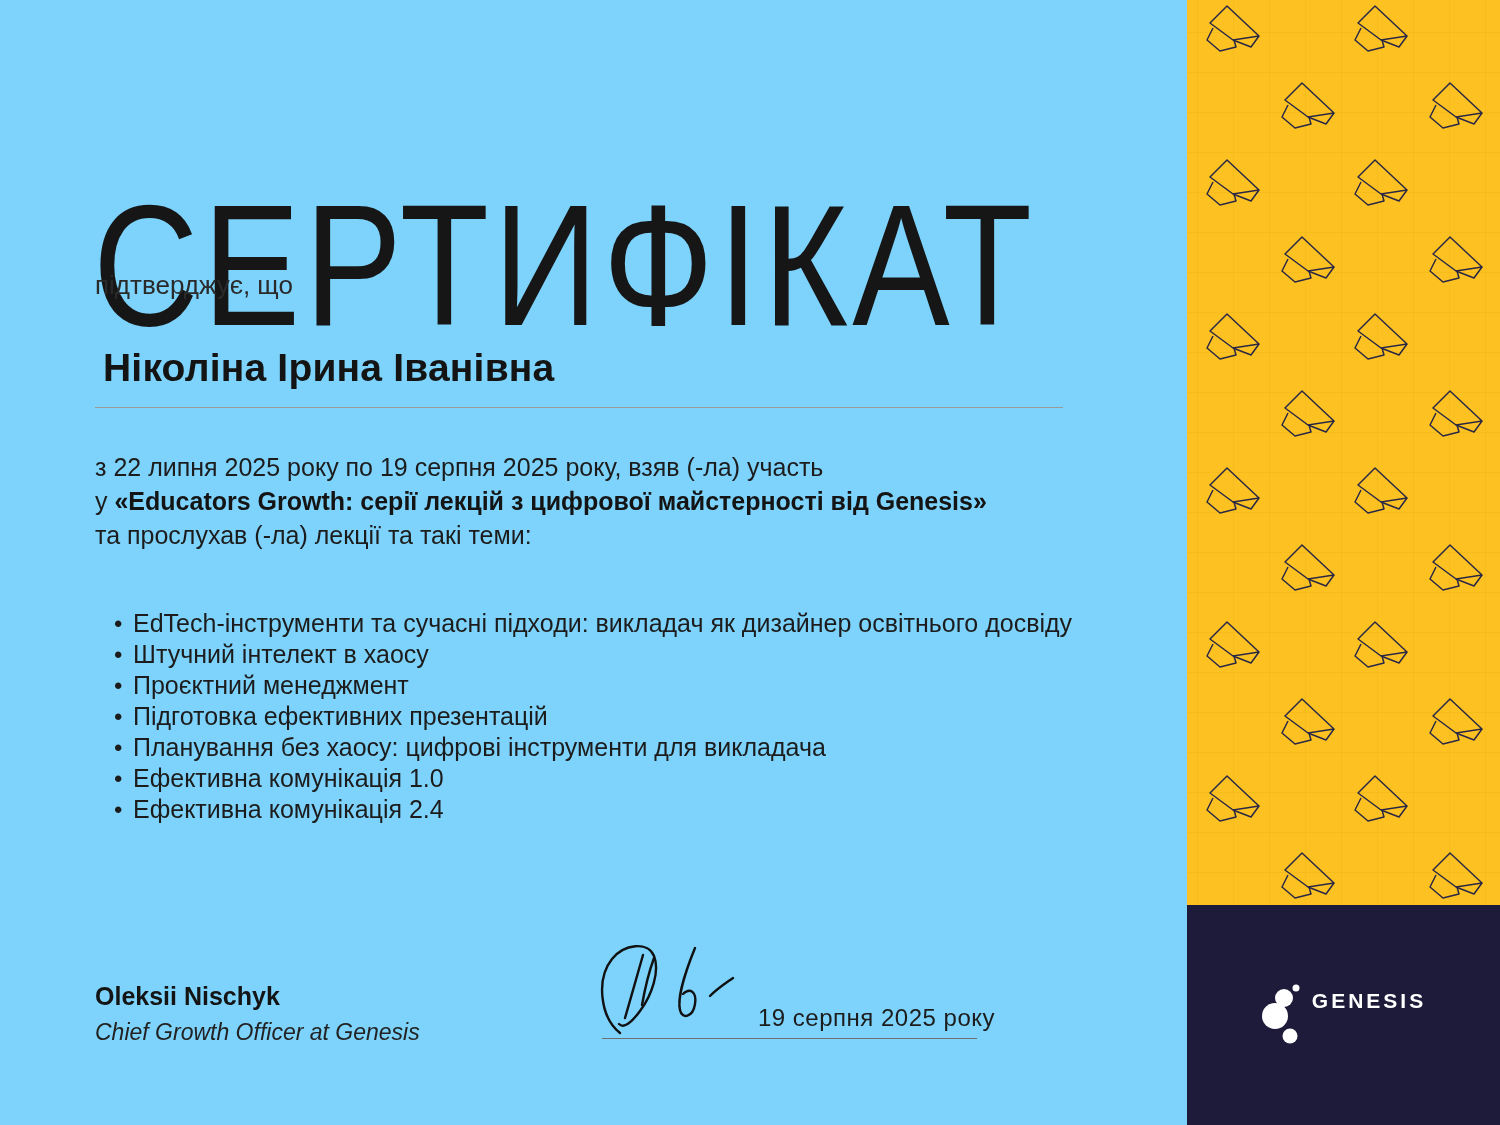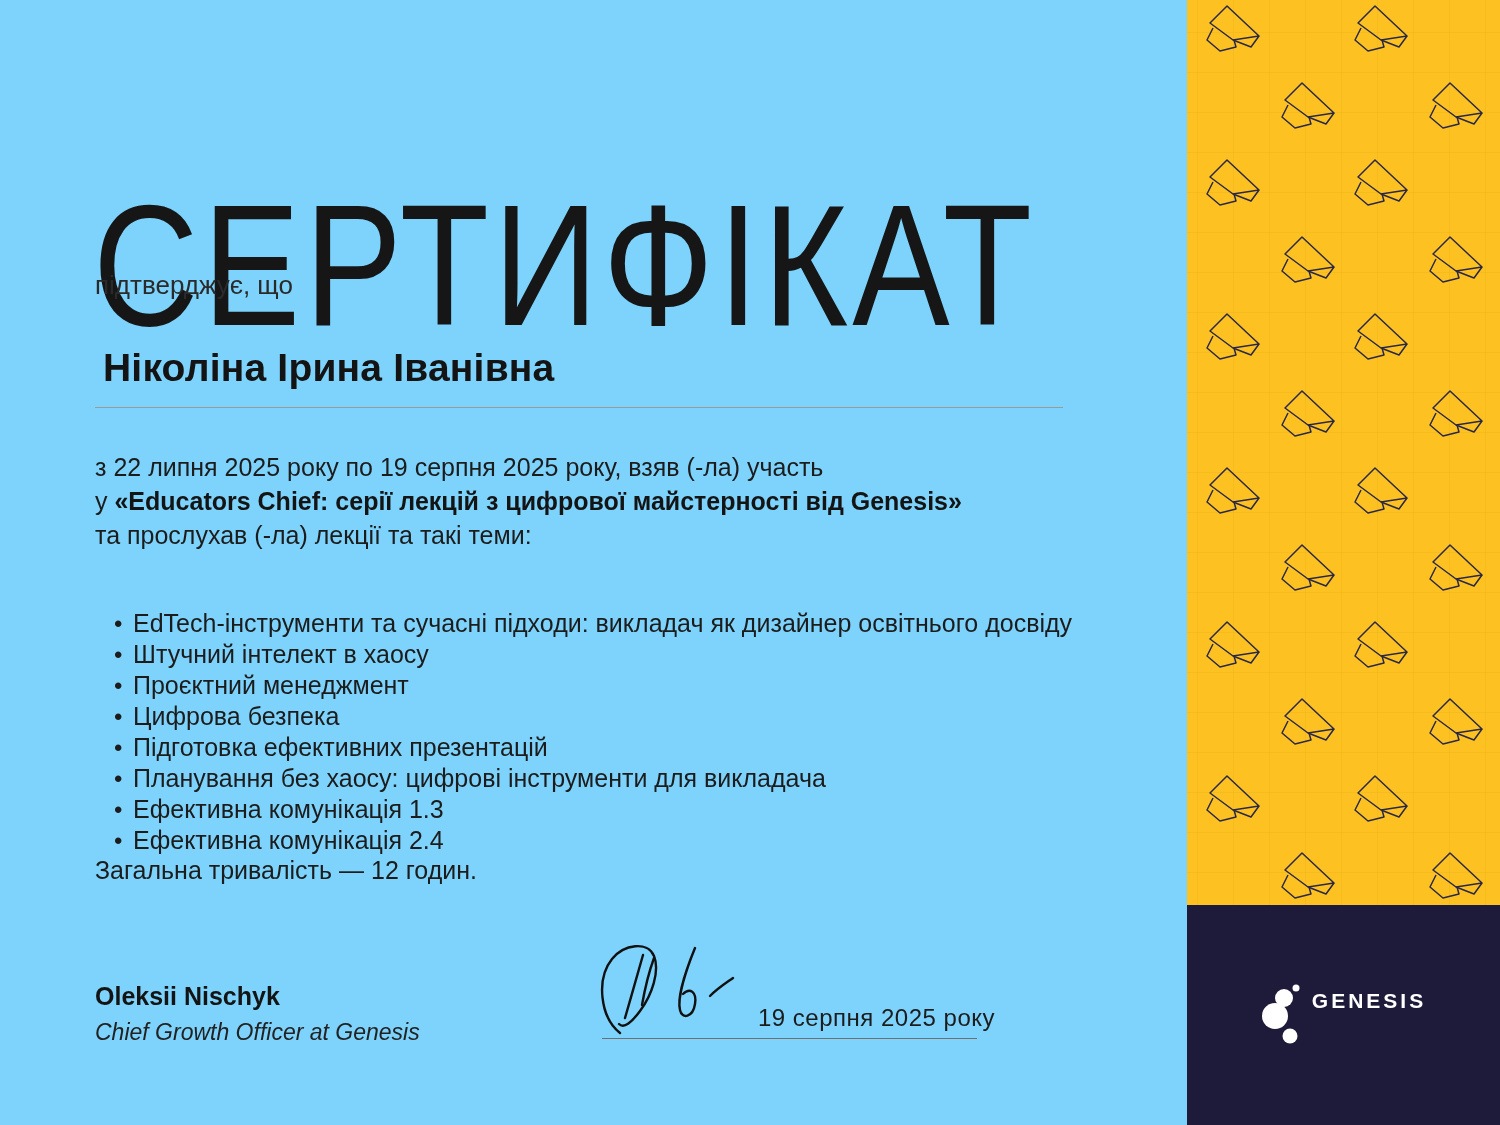--- a/index.html
+++ b/index.html
@@ -105,36 +105,34 @@
   <h1 class="title">СЕРТИФІКАТ</h1>
 
   <div class="confirms">підтверджує, що</div>
 
   <h2 class="recipient-name">Ніколіна Ірина Іванівна</h2>
 
   <hr class="name-rule">
 
   <div class="body-par">
     <div>з 22 липня 2025 року по 19 серпня 2025 року, взяв (-ла) участь</div>
-    <div><span>у </span><b>«Educators Chief: серії лекцій з цифрової майстерності від Genesis»</b></div>
+    <div><span>у </span><b>«Educators Growth: серії лекцій з цифрової майстерності від Genesis»</b></div>
     <div>та прослухав (-ла) лекції та такі теми:</div>
   </div>
 
   <ul class="topics">
       <li>EdTech-інструменти та сучасні підходи: викладач як дизайнер освітнього досвіду</li>
       <li>Штучний інтелект в хаосу</li>
       <li>Проєктний менеджмент</li>
-      <li>Цифрова безпека</li>
       <li>Підготовка ефективних презентацій</li>
       <li>Планування без хаосу: цифрові інструменти для викладача</li>
-      <li>Ефективна комунікація 1.3</li>
+      <li>Ефективна комунікація 1.0</li>
       <li>Ефективна комунікація 2.4</li>
     </ul>
 
-  <div class="duration">Загальна тривалість — 12 годин.</div>
 
   <div class="signer-name">Oleksii Nischyk</div>
   <div class="signer-title">Chief Growth Officer at Genesis</div>
 
   <svg class="signature-svg" viewBox="0 0 165 95" aria-hidden="true">
     <g fill="none" stroke="#111111" stroke-width="2.4" stroke-linecap="round">
       <path d="M 22,90 C 2,74 -2,36 14,16 C 26,1 50,-2 56,13 C 62,28 54,52 42,68 C 34,79 26,86 21,81"></path>
       <path d="M 27,75 C 33,54 40,30 45,12"></path>
       <path d="M 44,62 C 47,45 52,26 56,15"></path>
       <path d="M 97,5 C 88,27 79,55 82,67 C 84,77 95,74 97,61 C 99,49 92,44 85,51"></path>

